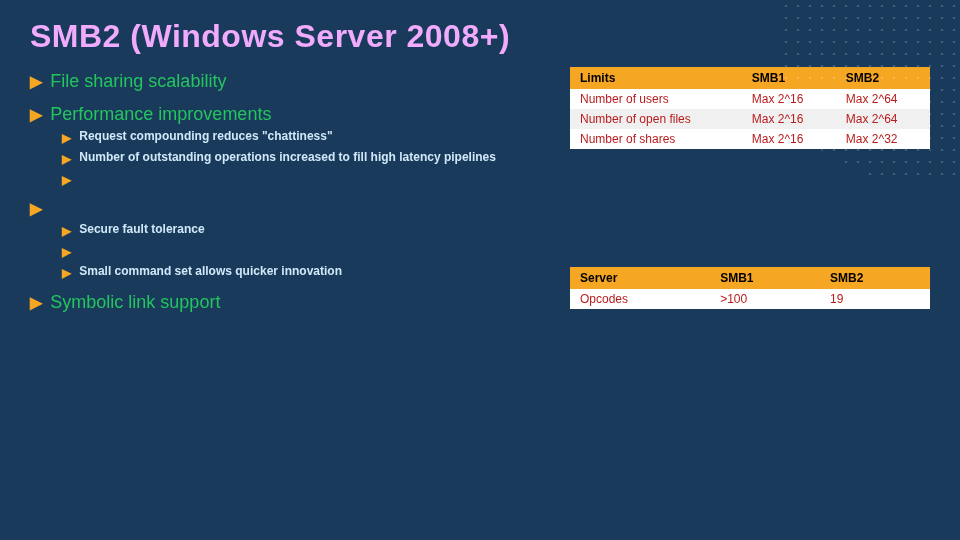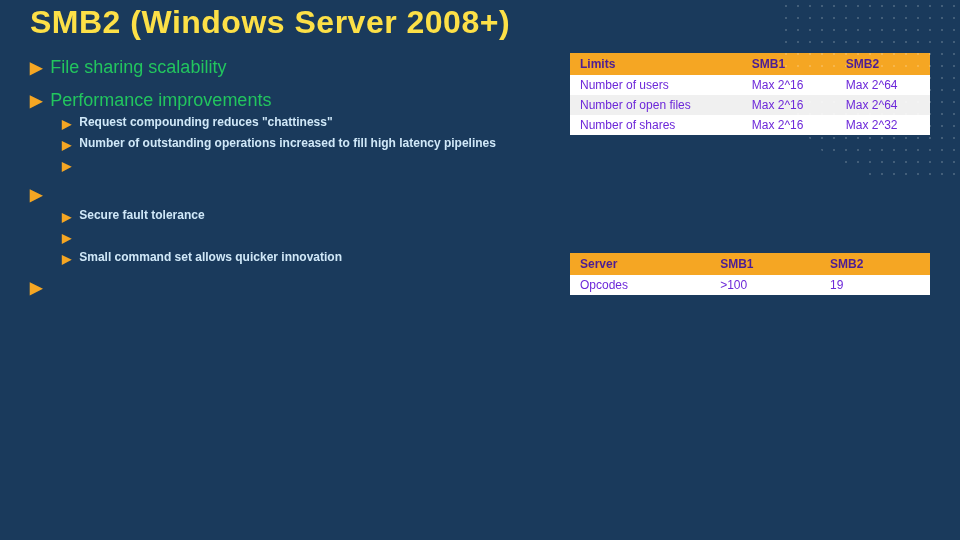--- a/index.html
+++ b/index.html
@@ -22,22 +22,22 @@
       height: 180px;
       background-image: radial-gradient(circle, rgba(255,255,255,0.18) 1.5px, transparent 1.5px);
       background-size: 12px 12px;
       border-radius: 0 0 0 120px;
       pointer-events: none;
     }
 
     .page-title {
       font-size: 32px;
       font-weight: 700;
-      color: #fde047;
-      padding: 4px 30px 10px 30px;
+      color: #f0abfc;
+      padding: 18px 30px 10px 30px;
       letter-spacing: 0.5px;
     }
 
     .content {
       display: flex;
       flex-direction: row;
       padding: 0 30px;
       gap: 30px;
     }
 
@@ -114,37 +114,37 @@
       border-collapse: collapse;
       width: 100%;
       font-size: 12px;
     }
 
     thead tr {
       background: #f5a623;
     }
 
     thead th {
-      color: #4c1d95;
+      color: #000000;
       font-weight: 700;
       padding: 4px 10px;
       text-align: left;
       font-size: 12px;
     }
 
     tbody tr {
       background: #fff;
     }
 
     tbody tr:nth-child(even) {
       background: #f0f0f0;
     }
 
     tbody td {
-      color: #6d28d9;
+      color: #b91c1c;
       padding: 3px 10px;
       font-size: 12px;
     }
 
     
     .table2-wrapper {
       margin-top: 0;
     }
 
     .spacer {
@@ -204,20 +204,21 @@
         <div class="sub-item">
           <span class="arrow-icon">▶</span>
           <span>Small command set allows quicker innovation</span>
         </div>
       </div>
     </div>
 
     <div class="section">
       <div class="section-header">
         <span class="arrow-icon">▶</span>
+        <span class="section-title">Symbolic link support</span>
       </div>
     </div>
 
   </div>
 
   <div class="right-column">
 
     <div class="table-wrapper">
       <table>
         <thead>

